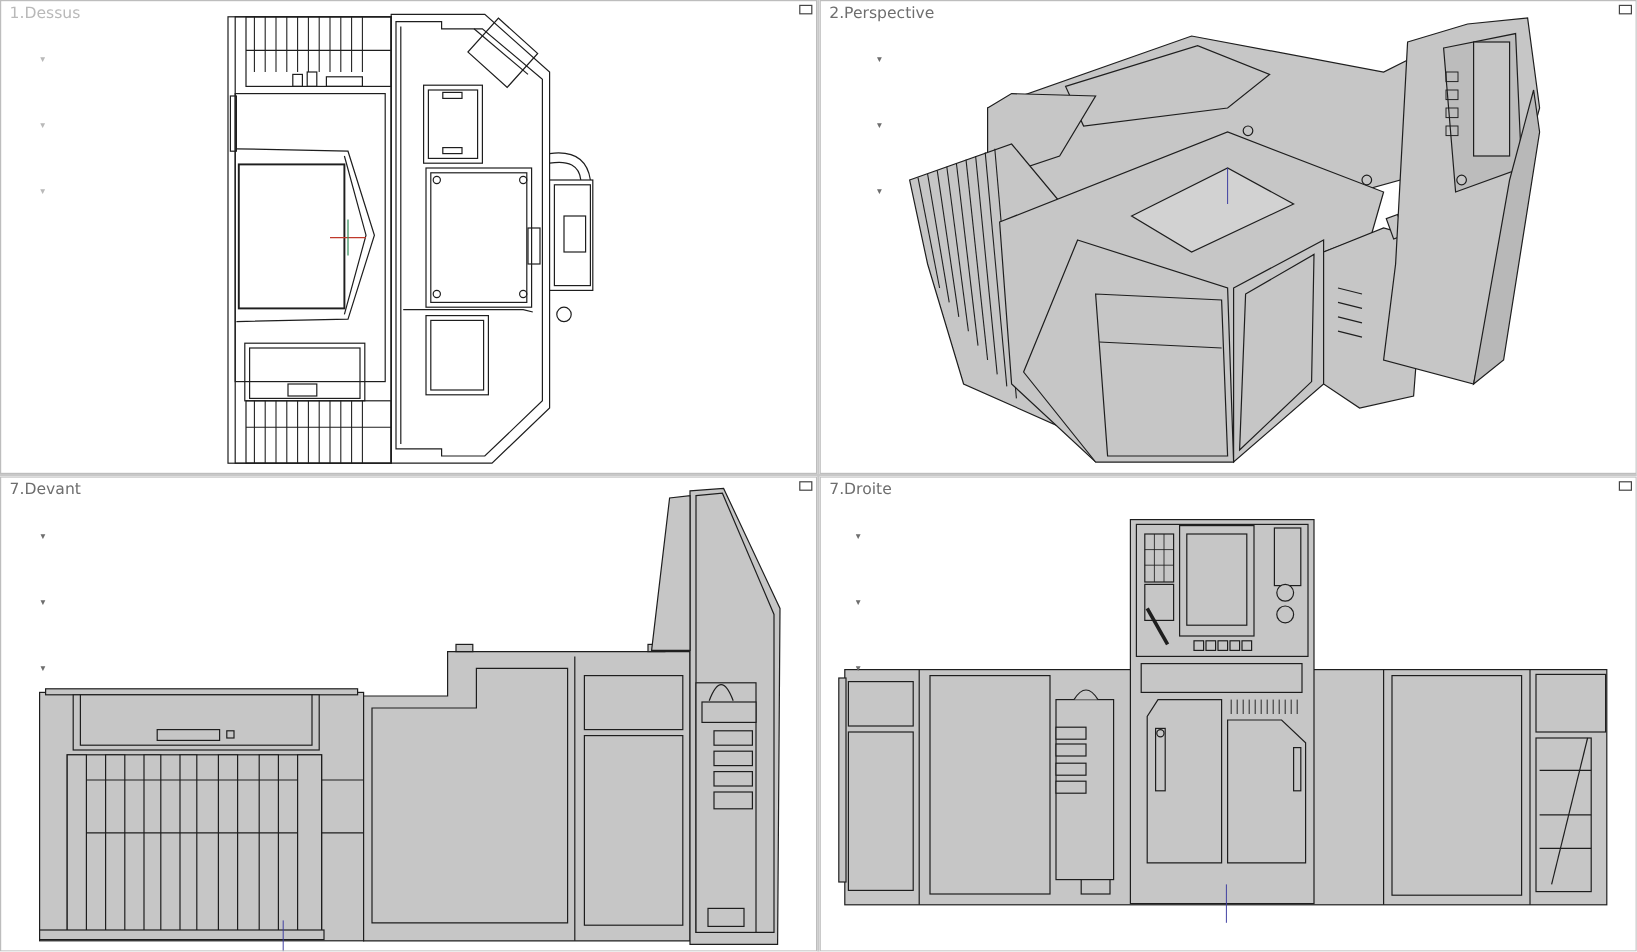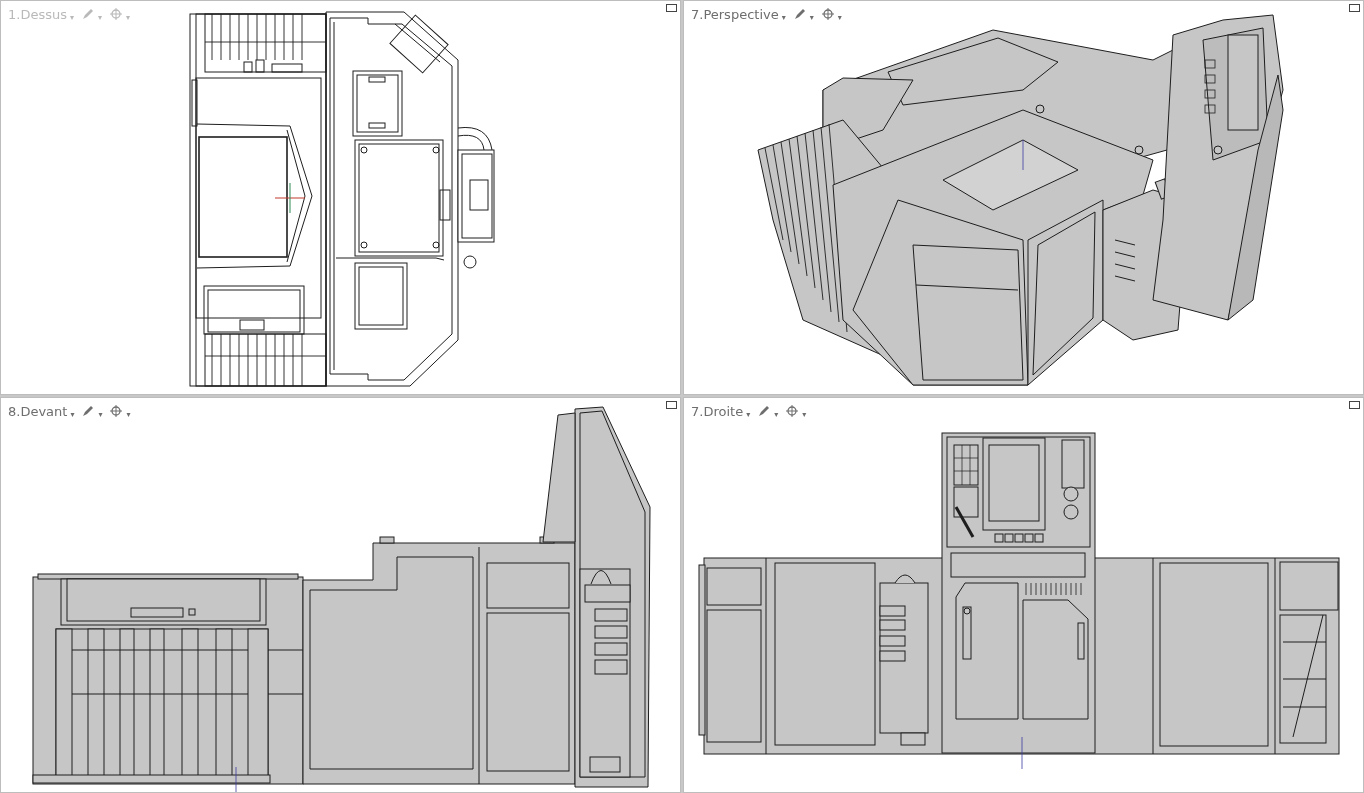--- a/index.html
+++ b/index.html
@@ -5,21 +5,21 @@
   html, body { margin:0; padding:0; background:#ffffff; }
   body { width:1364px; height:793px; position:relative; overflow:hidden; font-family:"DejaVu Sans", sans-serif; }
   .vp { position:absolute; background:#ffffff; overflow:hidden; }
   .vp-tl { left:0; top:0; width:681px; height:395px; }
   .vp-tr { left:683px; top:0; width:681px; height:395px; }
   .vp-bl { left:0; top:397px; width:681px; height:396px; }
   .vp-br { left:683px; top:397px; width:681px; height:396px; }
   .sep-v { position:absolute; left:681px; top:0; width:2px; height:793px; background:#c8c8c8; }
   .sep-h { position:absolute; left:0; top:395px; width:1364px; height:2px; background:#c8c8c8; }
   .vp-border { position:absolute; inset:0; border:1px solid #bdbdbd; pointer-events:none; }
-  .vp-header { position:absolute; left:8px; top:4px; height:20px; display:flex; align-items:center; gap:3px; font-size:13px; color:#6e6e6e; z-index:3; }
+  .vp-header { position:absolute; left:8px; top:4px; height:20px; display:flex; align-items:center; gap:20px; font-size:13px; color:#6e6e6e; z-index:3;flex-direction:column; }
   .vp-header.inactive { color:#b9b9b9; }
   .vp-title { cursor:pointer; }
   .caret { font-size:8px; margin-top:6px; margin-right:4px; cursor:pointer; }
   .hicon { width:14px; height:14px; display:inline-block; cursor:pointer; }
   .maxbtn { position:absolute; right:4px; top:4px; width:9px; height:6px; border:1px solid #444; z-index:3; cursor:pointer; }
   svg.draw { position:absolute; left:0; top:0; }
 </style>
 </head>
 <body>
 
@@ -112,21 +112,21 @@
     <rect x="397" y="25" width="44" height="38" transform="rotate(42 419 44)"></rect>
 
     <line x1="275" y1="198" x2="305" y2="198" stroke="#c0392b"></line>
     <line x1="290" y1="183" x2="290" y2="213" stroke="#2e8b57"></line>
   </svg>
   <div class="vp-border"></div>
 </div>
 
 <div class="vp vp-tr">
   <div class="vp-header">
-    <span class="vp-title">7.Perspective</span>
+    <span class="vp-title">2.Perspective</span>
     <span class="caret">▾</span>
     <svg class="hicon" viewBox="0 0 14 14">
         <path d="M2 12 L4 8 L10 2 L12 4 L6 10 Z" fill="#6e6e6e"></path>
       </svg>
     <span class="caret">▾</span>
     <svg class="hicon" viewBox="0 0 14 14">
         <circle cx="7" cy="7" r="4" fill="none" stroke="#6e6e6e" stroke-width="1.3"></circle>
         <path d="M7 1v12M1 7h12" stroke="#6e6e6e" stroke-width="1"></path>
       </svg>
     <span class="caret">▾</span>
@@ -182,21 +182,21 @@
     <circle cx="535" cy="150" r="4"></circle>
     <path d="M575 150 L595 75 L600 110 L570 300 L545 320 Z" fill="#b8b8b8"></path>
     <circle cx="357" cy="109" r="4"></circle>
       <circle cx="456" cy="150" r="4"></circle>
   </svg>
   <div class="vp-border"></div>
 </div>
 
 <div class="vp vp-bl">
   <div class="vp-header">
-    <span class="vp-title">8.Devant</span>
+    <span class="vp-title">7.Devant</span>
     <span class="caret">▾</span>
     <svg class="hicon" viewBox="0 0 14 14">
         <path d="M2 12 L4 8 L10 2 L12 4 L6 10 Z" fill="#6e6e6e"></path>
       </svg>
     <span class="caret">▾</span>
     <svg class="hicon" viewBox="0 0 14 14">
         <circle cx="7" cy="7" r="4" fill="none" stroke="#6e6e6e" stroke-width="1.3"></circle>
         <path d="M7 1v12M1 7h12" stroke="#6e6e6e" stroke-width="1"></path>
       </svg>
     <span class="caret">▾</span>

